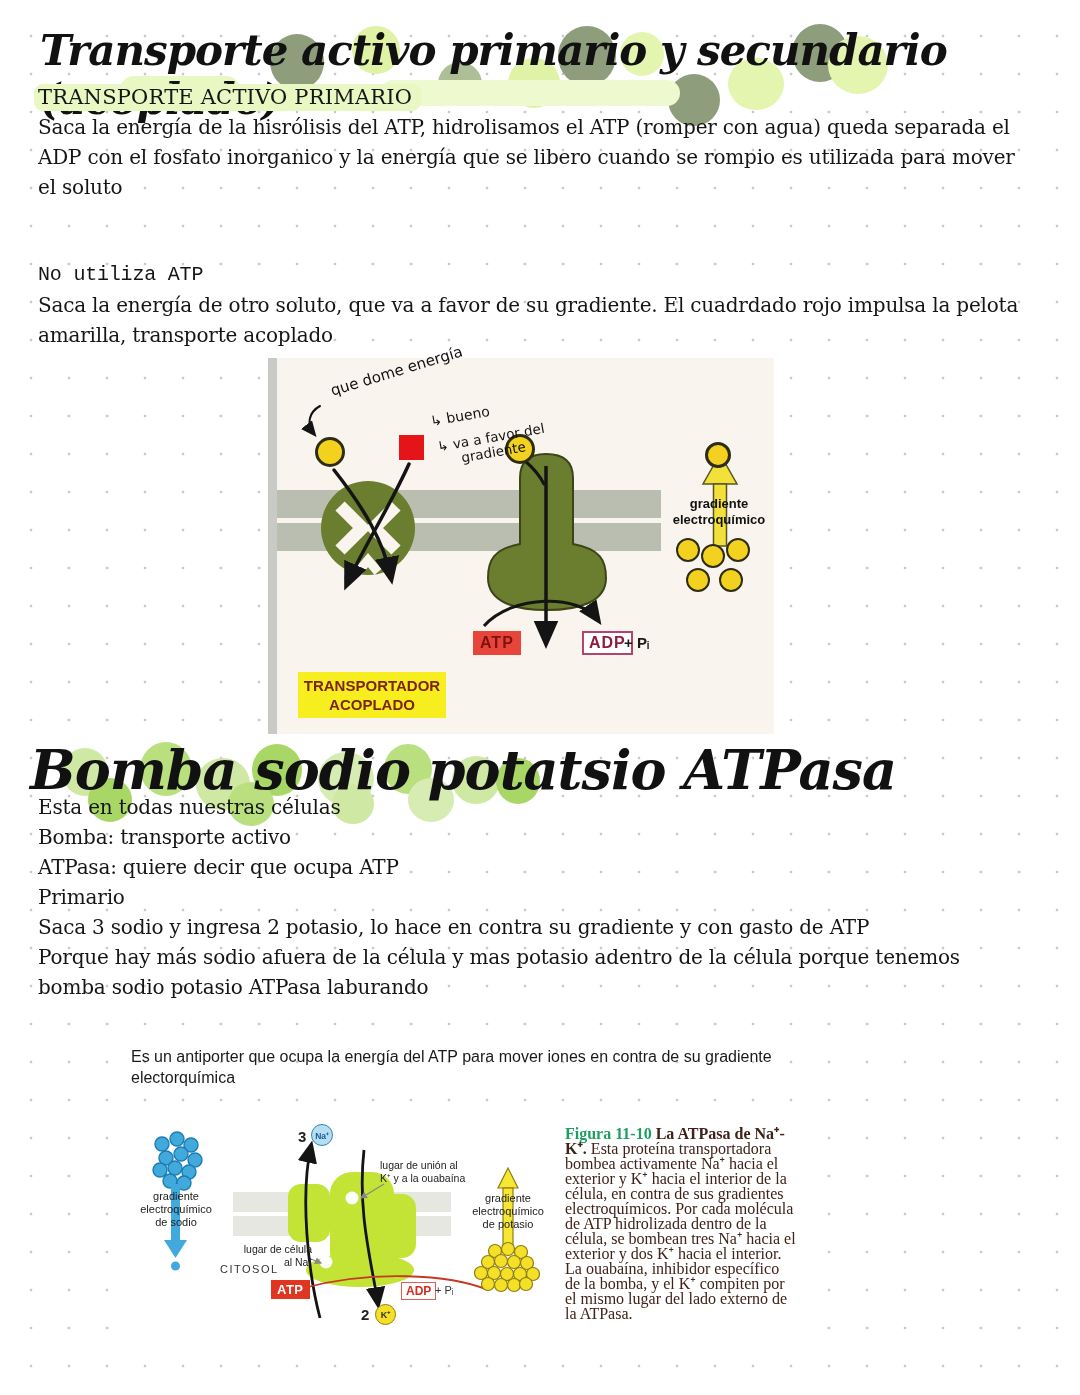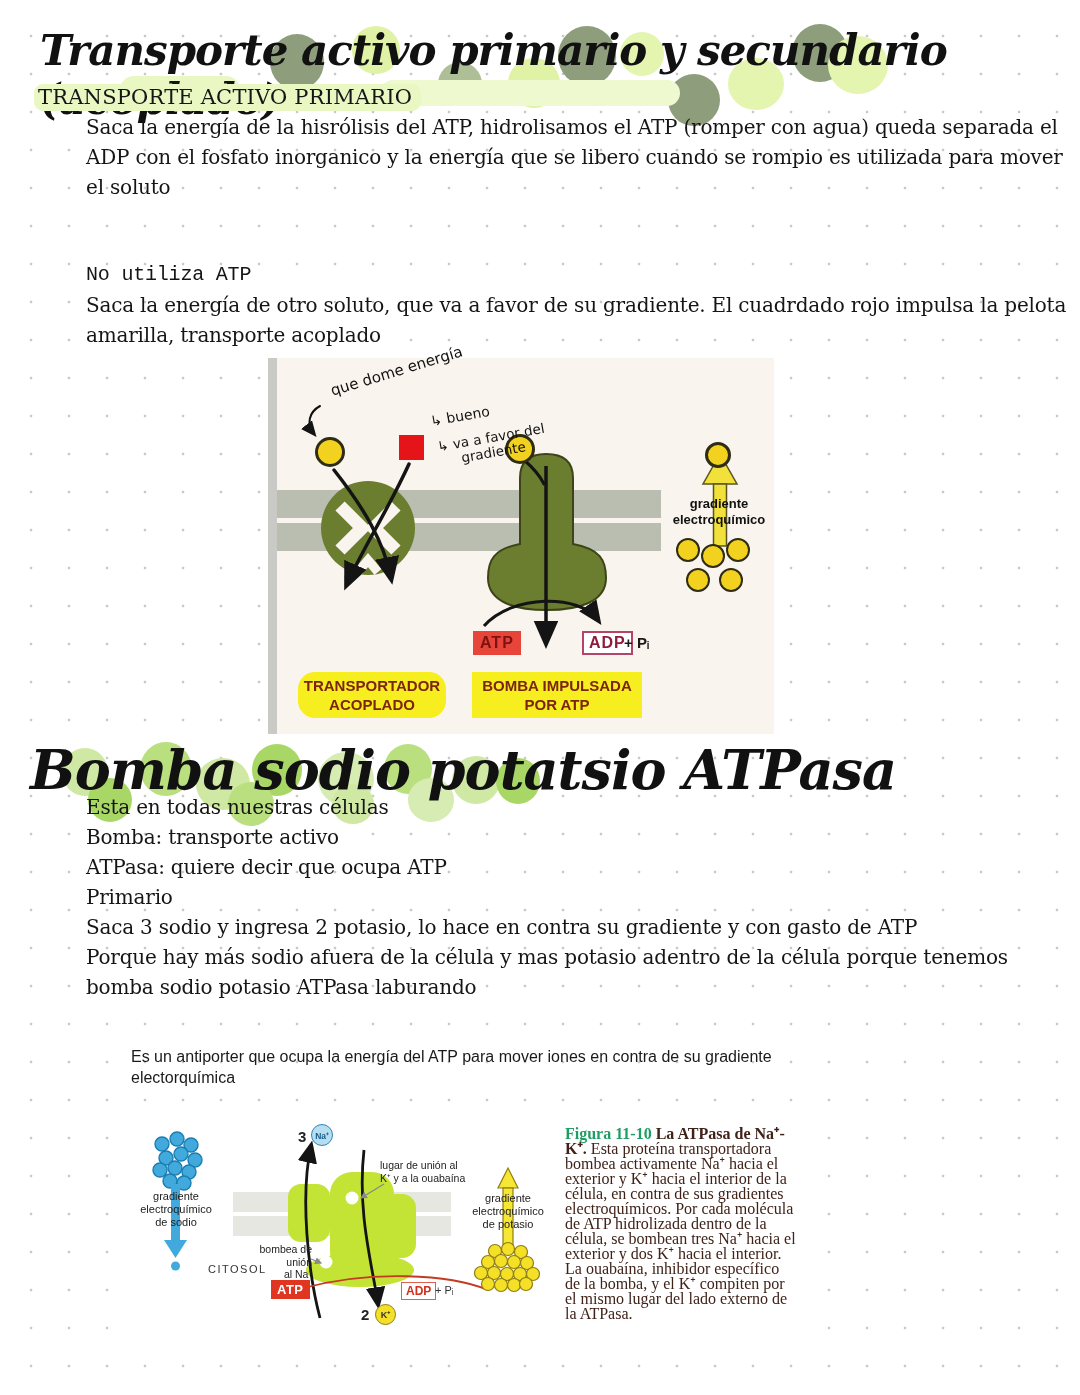--- a/index.html
+++ b/index.html
@@ -14,21 +14,21 @@
   .blob { position:absolute; border-radius:50%; z-index:0; }
   .script-title { position:absolute; z-index:2; font-family:"DejaVu Serif", serif;
     font-style:italic; font-weight:bold; letter-spacing:-1px; color:#111; }
   .t1 { left:40px; top:26px; font-size:42px; }
   .t2 { left:30px; top:738px; font-size:54px; }
   .hl { position:absolute; z-index:2; font-size:21px; letter-spacing:0.2px;
     background:#e9f7c3; padding:1px 9px 2px 4px; border-radius:9px; }
   .h1 { left:34px; top:84px; }
   .h2 { left:34px; top:230px; }
   .para { position:absolute; z-index:2; font-size:20px; line-height:30px;
-    letter-spacing:-0.2px; white-space:pre-line;margin-left:48px; }
+    letter-spacing:-0.2px; white-space:pre-line; }
   .p1 { left:38px; top:112px; }
   .p2a { left:38px; top:260px;font-family:Liberation Mono, monospace; }
   .p2b { left:38px; top:290px; }
   .p3 { left:38px; top:792px; }
   .note { position:absolute; left:131px; top:1046px; z-index:2;
     font-family:"Liberation Sans", sans-serif; font-size:16px; line-height:21px;
     color:#1a1a1a; white-space:pre-line; }
 
   
   .fig1 { position:absolute; left:268px; top:358px; width:506px; height:376px;
@@ -51,21 +51,21 @@
     color:#7d1212; font-family:"Liberation Sans", sans-serif; font-weight:bold;
     font-size:16px; padding:3px 7px; letter-spacing:1px; }
   .adp1 { position:absolute; left:314px; top:273px; z-index:3; background:#fff;
     border:2px solid #b5446a; color:#8e1c3c; font-family:"Liberation Sans", sans-serif;
     font-weight:bold; font-size:16px; padding:1px 5px; letter-spacing:1px; }
   .pi1 { position:absolute; left:356px; top:276px; z-index:3; font-family:"Liberation Sans", sans-serif;
     font-size:15px; font-weight:600; color:#1a1a1a; }
   .ylab { position:absolute; z-index:3; background:#f6ee1f; color:#7c2410;
     font-family:"Liberation Sans", sans-serif; font-weight:bold; font-size:15px;
     line-height:19px; text-align:center; padding:4px 2px; white-space:pre-line; }
-  .lab1 { left:30px; top:314px; width:148px;border-radius:17px; }
+  .lab1 { left:30px; top:314px; width:148px; }
   .lab2 { left:204px; top:314px; width:170px; }
   .grad-top { left:437px; top:84px; width:26px; height:26px; }
   .gradlab { position:absolute; left:394px; top:138px; width:114px; z-index:4;
     font-family:"Liberation Sans", sans-serif; font-weight:bold; font-size:13px;
     line-height:16px; text-align:center; color:#111; white-space:pre-line; }
   .gc { position:absolute; width:24px; height:24px; border-radius:50%;
     background:#f2d21f; border:2.5px solid #2e2c12; z-index:3; }
 
   
   .fig2 { position:absolute; left:120px; top:1112px; width:700px; height:248px;
@@ -80,21 +80,21 @@
     align-items:center; justify-content:center; font-family:"Liberation Sans", sans-serif;
     font-weight:bold; }
   .na-ion { left:191px; top:12px; width:22px; height:22px; background:#b7ddf0;
     border:1.5px solid #2f86bb; font-size:8.5px; color:#155e8e; }
   .k-ion { left:255px; top:192px; width:21px; height:21px; background:#f5e028;
     border:1.5px solid #8f7d12; font-size:9px; color:#333; }
   .gradna { left:8px; top:78px; width:96px; font-size:11px; line-height:13px; text-align:center; }
   .gradk { left:338px; top:80px; width:100px; font-size:11px; line-height:13px; text-align:center; }
   .sitek { left:260px; top:47px; font-size:10.5px; line-height:12.5px; }
   .sitena { left:116px; top:131px; width:76px; font-size:10.5px; line-height:12.5px; text-align:right; }
-  .cyto { left:88px; top:151px; font-size:11px; letter-spacing:1.5px; color:#333; }
+  .cyto { left:100px; top:151px; font-size:11px; letter-spacing:1.5px; color:#333; }
   .atp2 { position:absolute; left:151px; top:168px; z-index:3; background:#e03520;
     color:#ffffff; font-family:"Liberation Sans", sans-serif; font-weight:bold;
     font-size:13px; padding:2px 6px; letter-spacing:0.5px; }
   .adp2 { position:absolute; left:281px; top:170px; z-index:3; background:#fff;
     border:1.5px solid #e06050; color:#d03020; font-family:"Liberation Sans", sans-serif;
     font-weight:bold; font-size:12px; padding:1px 4px; }
   .pi2 { position:absolute; left:315px; top:172px; z-index:3;
     font-family:"Liberation Sans", sans-serif; font-size:11px; color:#333; }
   .caption { position:absolute; left:445px; top:14px; width:233px; z-index:3;
     font-family:"Liberation Serif", serif; font-size:16px; line-height:15px; color:#3f2218; }
@@ -182,22 +182,20 @@
     <div class="hand ann2">↳ bueno</div>
     <div class="hand ann3">↳ va a favor del
 gradiente</div>
 
     <div class="atp1">ATP</div>
     <div class="adp1">ADP</div>
     <div class="pi1">+ Pᵢ</div>
 
     <div class="ylab lab1">TRANSPORTADOR
 ACOPLADO</div>
-    <div class="ylab lab2">BOMBA IMPULSADA
-POR ATP</div>
 
     <div class="sol-y grad-top"></div>
     <div class="gradlab">gradiente
 electroquímico</div>
     <div class="gc" style="left:408px;top:180px;"></div>
     <div class="gc" style="left:433px;top:186px;"></div>
     <div class="gc" style="left:458px;top:180px;"></div>
     <div class="gc" style="left:418px;top:210px;"></div>
     <div class="gc" style="left:451px;top:210px;"></div>
   </div>
@@ -285,21 +283,21 @@
       </g>
     </svg>
 
     <div class="d2lbl cnt nacnt">3</div>
     <div class="ion na-ion">Na⁺</div>
     <div class="d2lbl gradna">gradiente
 electroquímico
 de sodio</div>
     <div class="d2lbl sitek">lugar de unión al
 K⁺ y a la ouabaína</div>
-    <div class="d2lbl sitena">bombea de unión
+    <div class="d2lbl sitena">lugar de célula
 al Na⁺</div>
     <div class="d2lbl cyto">CITOSOL</div>
     <div class="atp2">ATP</div>
     <div class="adp2">ADP</div>
     <div class="pi2">+ Pᵢ</div>
     <div class="d2lbl cnt kcnt">2</div>
     <div class="ion k-ion">K⁺</div>
     <div class="d2lbl gradk">gradiente
 electroquímico
 de potasio</div>

